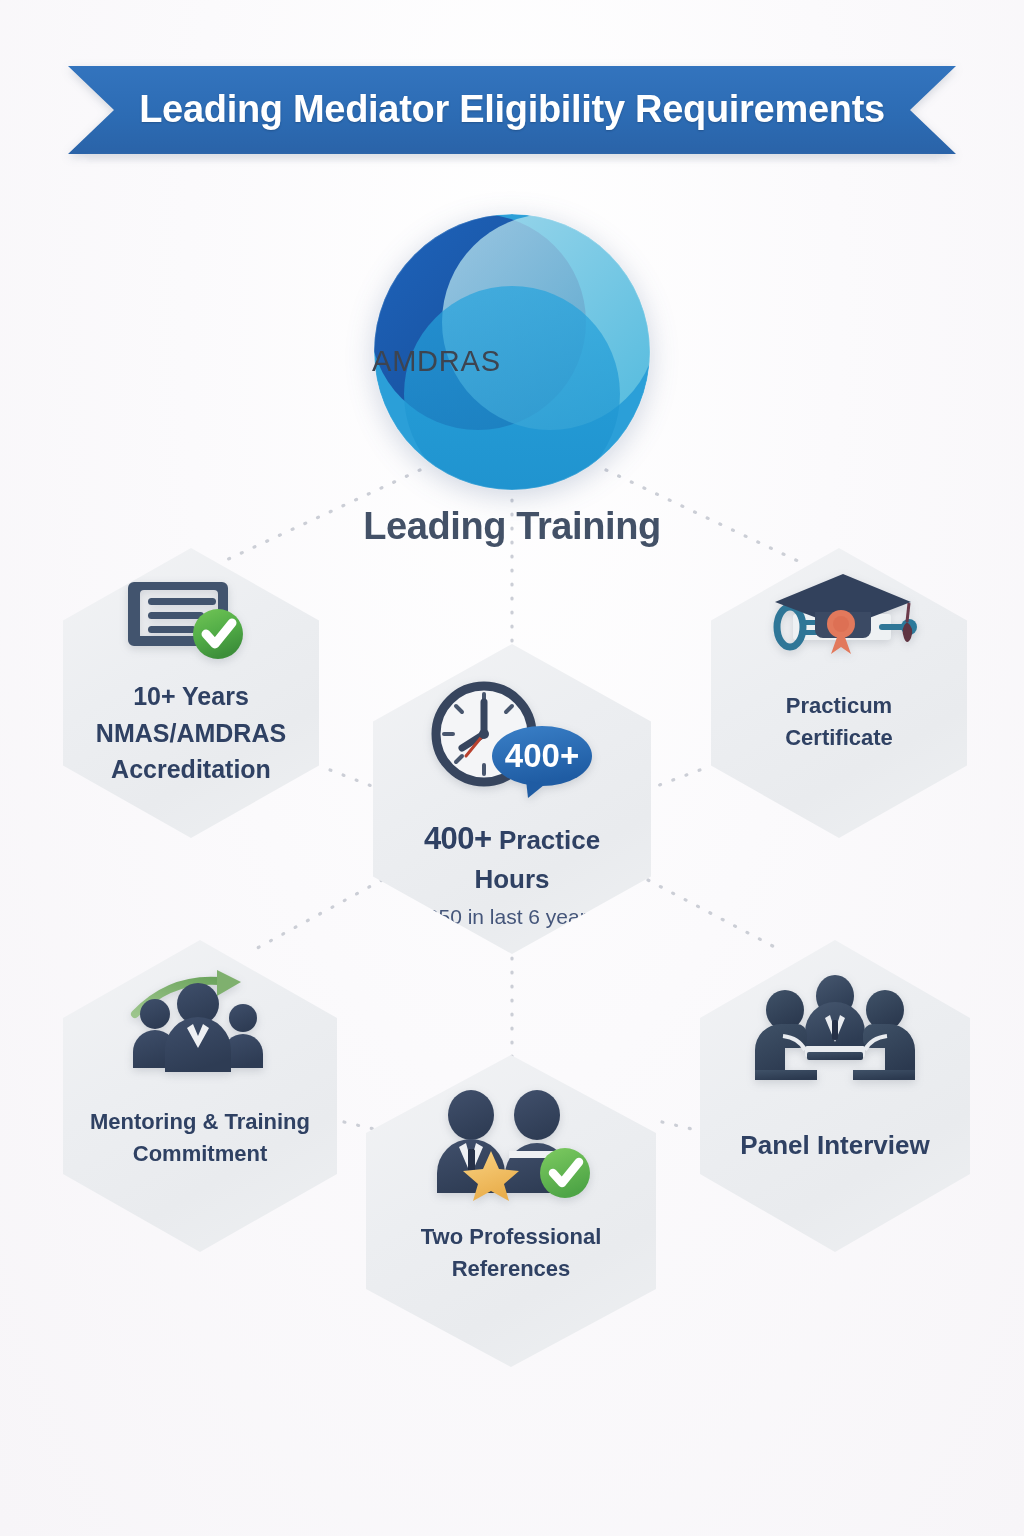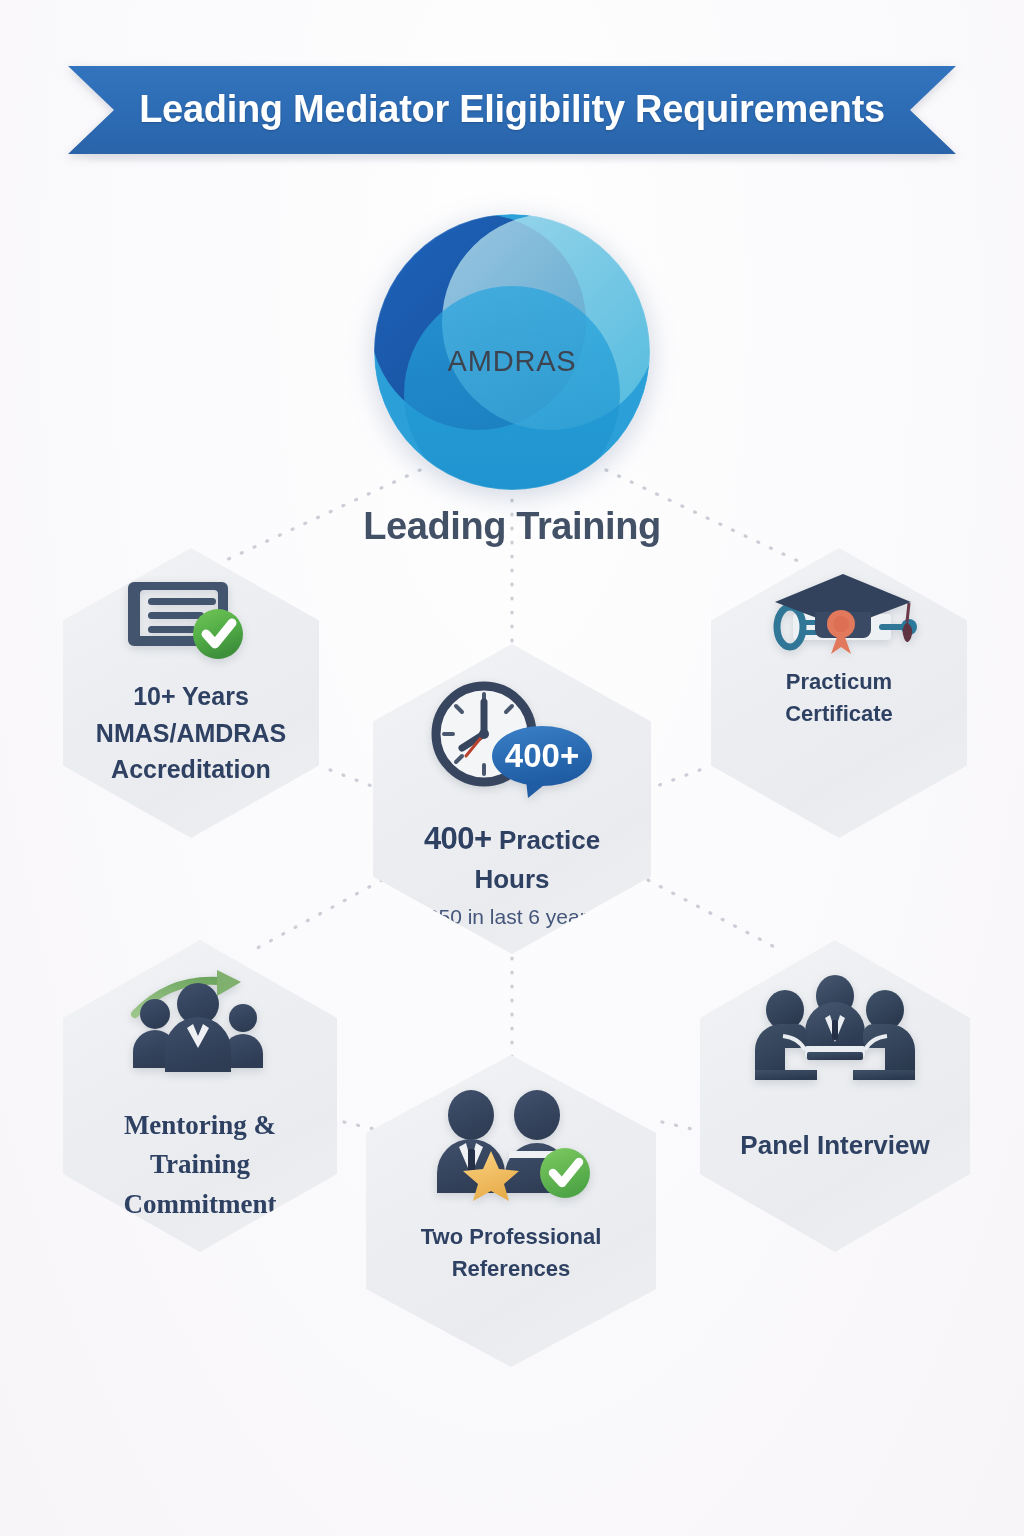--- a/index.html
+++ b/index.html
@@ -57,21 +57,20 @@
 
   
   #logo-wrap {
     position:absolute; left:372px; top:212px;
     width:280px; height:280px;
   }
   #logo-svg { display:block; width:280px; height:280px;
     filter:drop-shadow(0 6px 14px rgba(40,70,120,.22)); }
   #logo-text {
     position:absolute; left:0; top:133px; width:280px;
-    text-align:center;
     font-size:29px; font-weight:normal; letter-spacing:.8px;
     color:#3d4450;
   }
 
   #leading-mediator {
     position:absolute; left:0; top:505px; width:1024px;
     text-align:center;
     font-size:38px; font-weight:bold; letter-spacing:-.4px;
     color:#435167;
   }
@@ -109,29 +108,29 @@
   #hex-practicum     { left:711px; top:548px;  width:256px; height:290px; }
   #hex-hours         { left:373px; top:644px;  width:278px; height:310px; }
   #hex-mentoring     { left:63px;  top:940px;  width:274px; height:312px; }
   #hex-panel         { left:700px; top:940px;  width:270px; height:312px; }
   #hex-references    { left:366px; top:1055px; width:290px; height:312px; }
 
   #hex-accreditation .hex-icon { margin-top:26px; }
   #hex-accreditation .hex-label { font-size:25px; margin-top:14px; }
 
   #hex-practicum .hex-icon { margin-top:22px; }
-  #hex-practicum .hex-label { font-size:22px; }
+  #hex-practicum .hex-label { font-size:22px; margin-top:24px; }
 
   #hex-hours .hex-icon { margin-top:34px; }
   #hex-hours .hex-label { font-size:26px; margin-top:16px; }
   #hex-hours .hex-label .big { font-size:31px; font-weight:bold; letter-spacing:-.5px; }
   #hex-hours .hex-sub { font-size:21px; }
 
   #hex-mentoring .hex-icon { margin-top:30px; }
-  #hex-mentoring .hex-label { font-size:27px; margin-top:28px;font-family:Liberation Serif, serif; }
+  #hex-mentoring .hex-label { font-size:22px; margin-top:28px; }
 
   #hex-references .hex-icon { margin-top:34px; }
   #hex-references .hex-label { font-size:22px; margin-top:20px; }
 
   #hex-panel .hex-icon { margin-top:34px; }
   #hex-panel .hex-label { font-size:26px; margin-top:41px; }
 
   .icon-svg { display:block; filter:drop-shadow(0 3px 4px rgba(60,70,90,.18)); }
 </style>
 </head>

